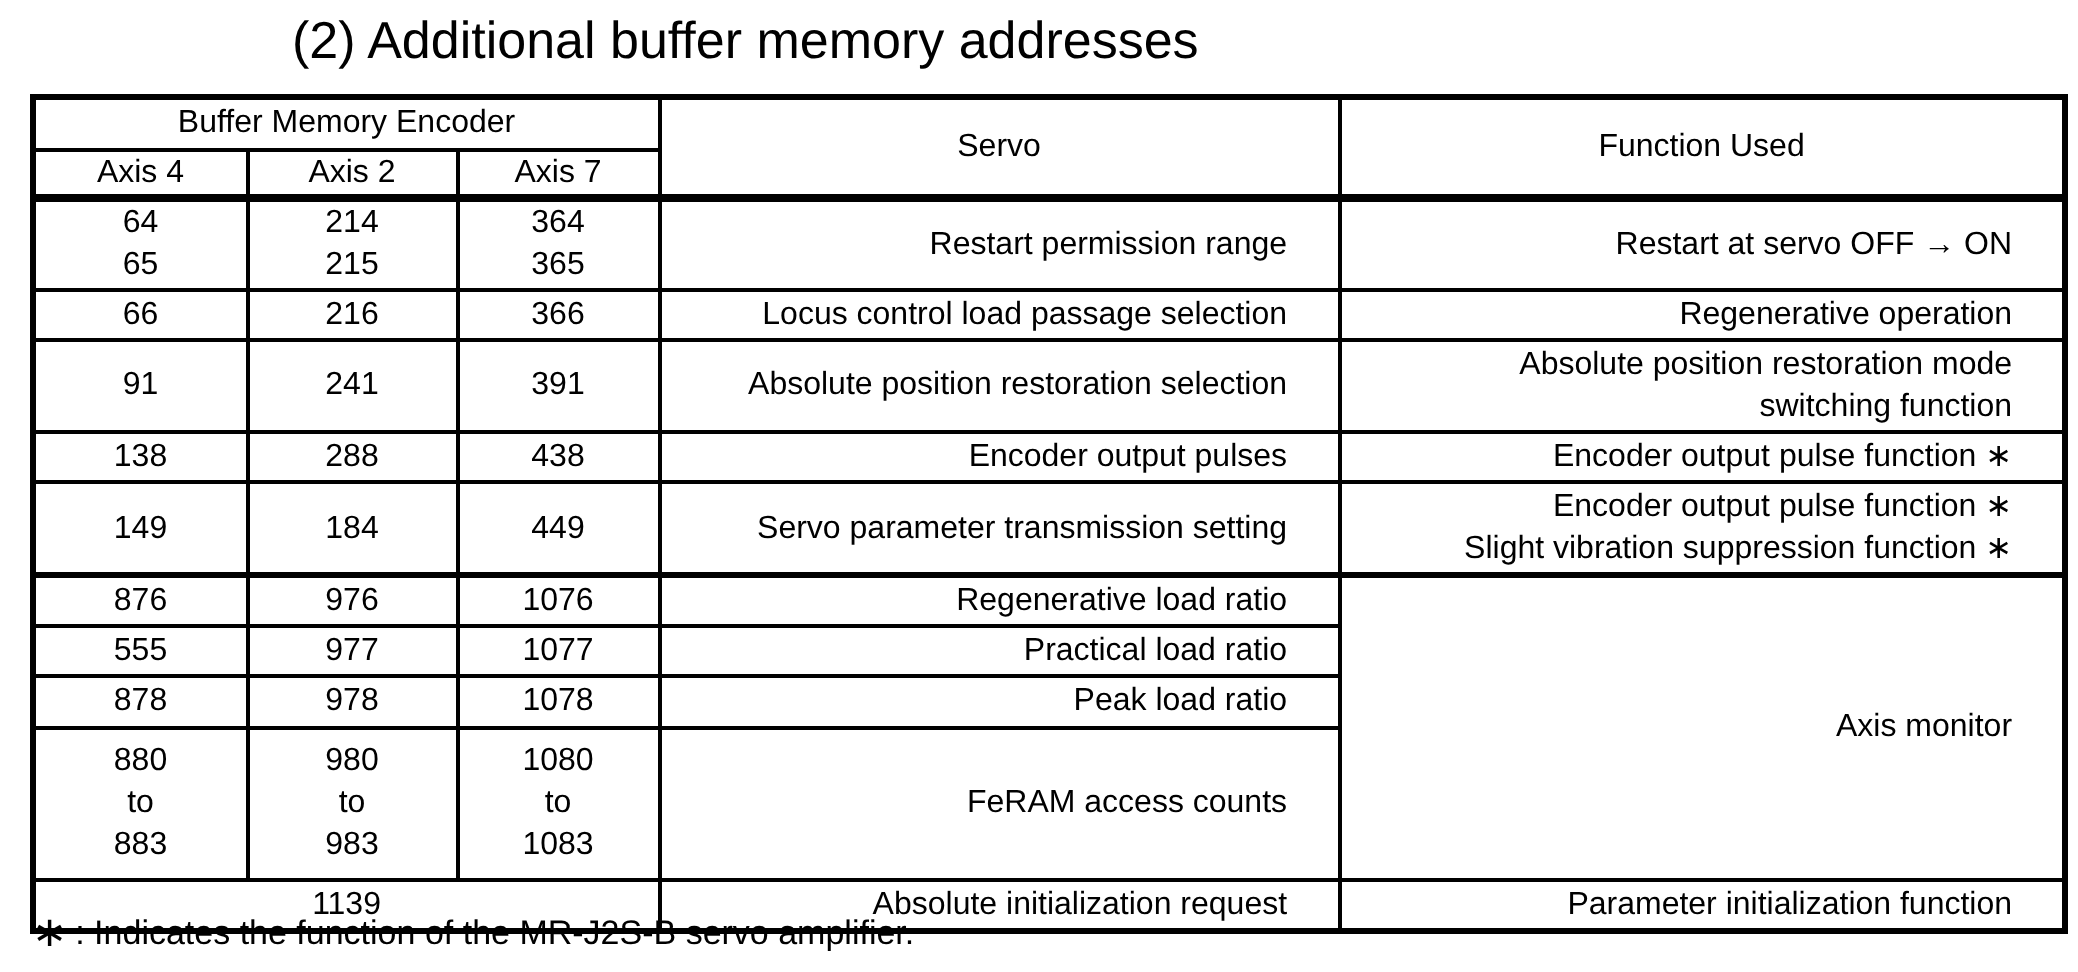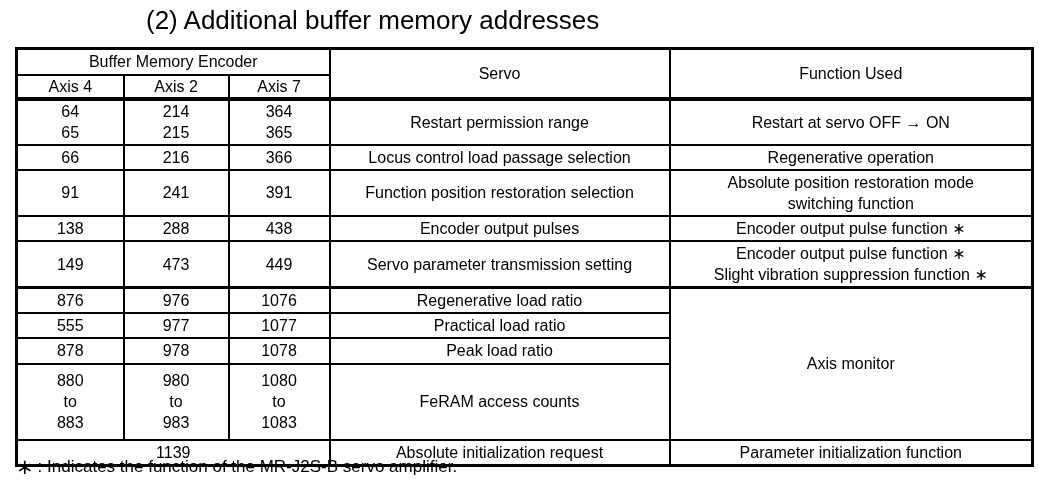--- a/index.html
+++ b/index.html
@@ -46,22 +46,22 @@
     white-space: pre-line;
     overflow: hidden;
   }
   table.bm-table th.hb {
     border-bottom: 4px solid #000;
   }
   table.bm-table tr.sep td {
     border-bottom: 3px solid #000;
   }
   table.bm-table td.txt {
-    text-align: center;
-    padding: 1px 4px;
+    text-align: right;
+    padding: 1px 25px;
   }
   .footnote {
     position: absolute;
     left: 16px;
     top: 456px;
     font-size: 17px;
     display: flex;
     align-items: center;
     gap: 4px;
     white-space: nowrap;
@@ -113,34 +113,34 @@
         <td>66</td>
         <td>216</td>
         <td>366</td>
         <td class="txt">Locus control load passage selection</td>
         <td class="txt">Regenerative operation</td>
       </tr>
       <tr style="height:43px">
         <td>91</td>
         <td>241</td>
         <td>391</td>
-        <td class="txt">Function position restoration selection</td>
+        <td class="txt">Absolute position restoration selection</td>
         <td class="txt">Absolute position restoration mode
 switching function</td>
       </tr>
       <tr style="height:23px">
         <td>138</td>
         <td>288</td>
         <td>438</td>
         <td class="txt">Encoder output pulses</td>
         <td class="txt">Encoder output pulse function ∗</td>
       </tr>
       <tr style="height:45px" class="sep">
         <td>149</td>
-        <td>473</td>
+        <td>184</td>
         <td>449</td>
         <td class="txt">Servo parameter transmission setting</td>
         <td class="txt">Encoder output pulse function ∗
 Slight vibration suppression function ∗</td>
       </tr>
       <tr style="height:23px">
         <td>876</td>
         <td>976</td>
         <td>1076</td>
         <td class="txt">Regenerative load ratio</td>

